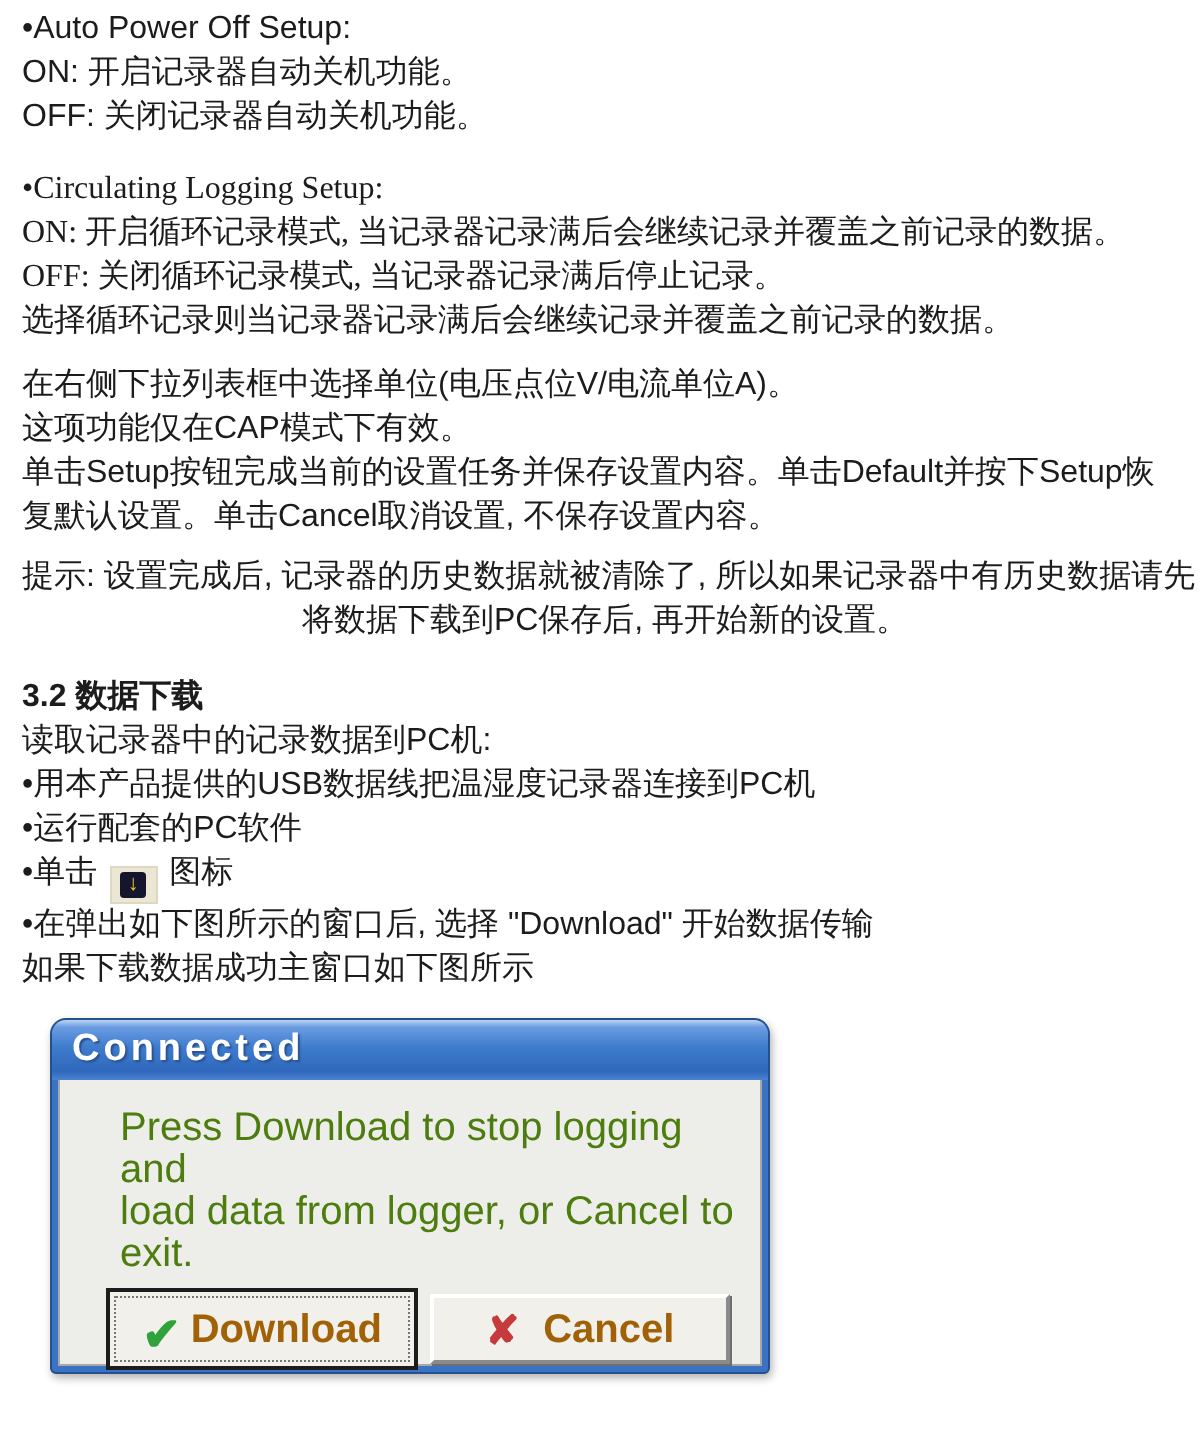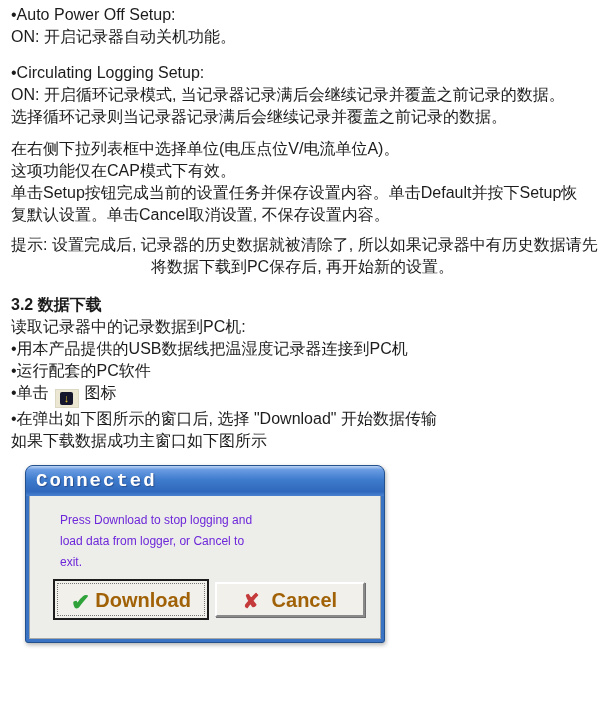--- a/index.html
+++ b/index.html
@@ -10,21 +10,21 @@
     height: 715px;
     background: #ffffff;
     font-family: "Liberation Sans", sans-serif;
     font-size: 16px;
     line-height: 22px;
     color: #1c1c1c;
     overflow: hidden;
   }
   .doc { padding: 4px 6px 0 11px; }
   .para-auto { margin-bottom: 14px; }
-  .para-circ { margin-bottom: 10px; }
+  .para-circ { margin-bottom: 10px; font-family: Liberation Serif, serif; }
   .para-cap  { margin-bottom: 8px; }
   .para-tip  { margin-bottom: 16px; text-align: center; }
   .line { white-space: nowrap; }
   .heading { font-weight: bold; }
 
   
   .tool-icon {
     display: inline-flex;
     width: 24px; height: 19px;
     background: #ebe7d3;
@@ -60,36 +60,36 @@
   .titlebar {
     height: 30px;
     margin: 0 -3px;
     border-radius: 7px 7px 0 0;
     background: linear-gradient(to bottom,
       #bdd4f4 0%, #6a9ce2 12%, #3f7ccd 45%, #2f68bc 85%, #4a82d0 100%);
     display: flex; align-items: center;
     padding-left: 10px;
   }
   .dialog-title {
-    font-family: Liberation Mono, monospace;
+    font-family: Liberation Sans, sans-serif;
     font-weight: bold;
     font-size: 19px;
     letter-spacing: 2px;
     color: #ffffff;
     text-shadow: 1px 1px 1px #2a5090;
   }
   .dialog-body {
     background: #ededea;
     height: 143px;
     border: 1px solid #a8a8a8;
     border-top: none;
   }
   .dialog-message {
-    color: #6d28d9;
-    font-size: 12px;
+    color: #4d7c0f;
+    font-size: 20px;
     line-height: 21px;
     padding: 14px 10px 0 30px;
   }
   .dialog-buttons {
     display: flex;
     align-items: center;
     padding-left: 23px;
     margin-top: 6px;
   }
   button { font-family: "Liberation Sans", sans-serif; cursor: pointer; padding: 0; }
@@ -140,25 +140,27 @@
 </style>
 </head>
 <body>
 
 <div class="page">
   <div class="doc">
 
     <div class="para-auto">
       <div class="line">•Auto Power Off Setup:</div>
       <div class="line">ON: 开启记录器自动关机功能。</div>
+      <div class="line">OFF: 关闭记录器自动关机功能。</div>
     </div>
 
     <div class="para-circ">
       <div class="line">•Circulating Logging Setup:</div>
       <div class="line">ON: 开启循环记录模式, 当记录器记录满后会继续记录并覆盖之前记录的数据。</div>
+      <div class="line">OFF: 关闭循环记录模式, 当记录器记录满后停止记录。</div>
       <div class="line">选择循环记录则当记录器记录满后会继续记录并覆盖之前记录的数据。</div>
     </div>
 
     <div class="para-cap">
       <div class="line">在右侧下拉列表框中选择单位(电压点位V/电流单位A)。</div>
       <div class="line">这项功能仅在CAP模式下有效。</div>
       <div class="line">单击Setup按钮完成当前的设置任务并保存设置内容。单击Default并按下Setup恢</div>
       <div class="line">复默认设置。单击Cancel取消设置, 不保存设置内容。</div>
     </div>
 

